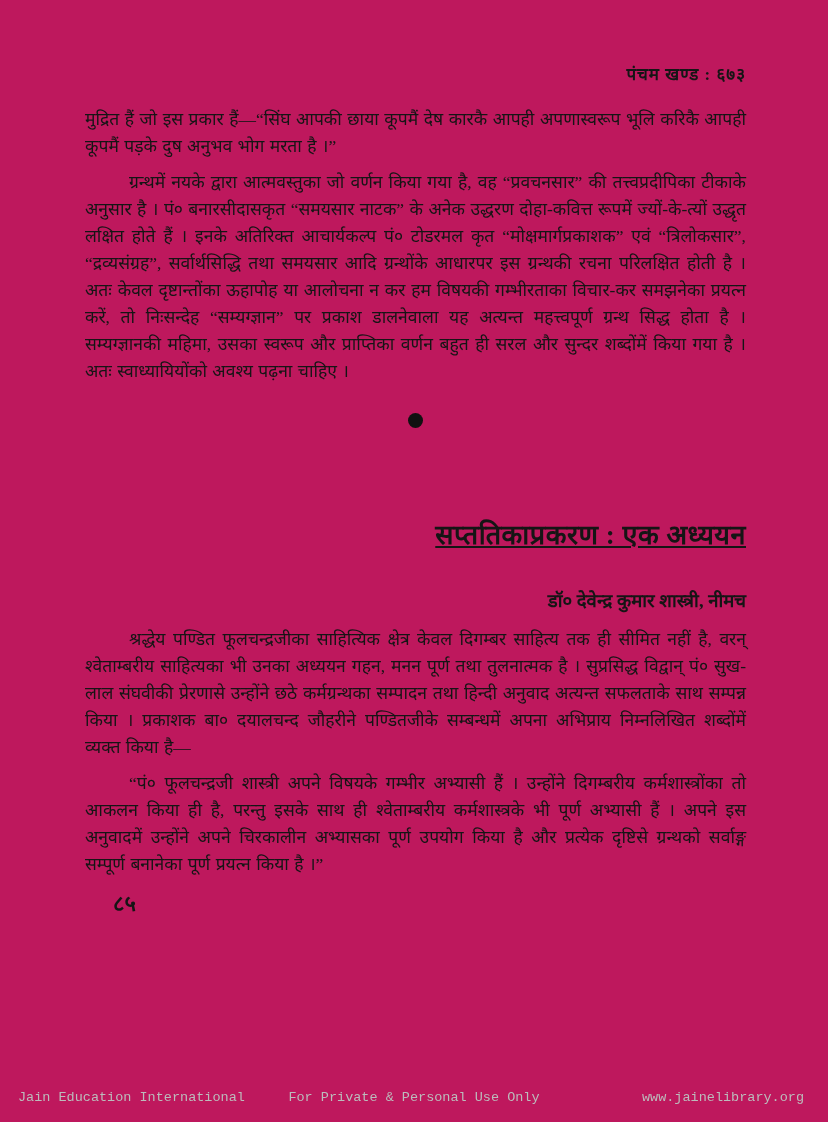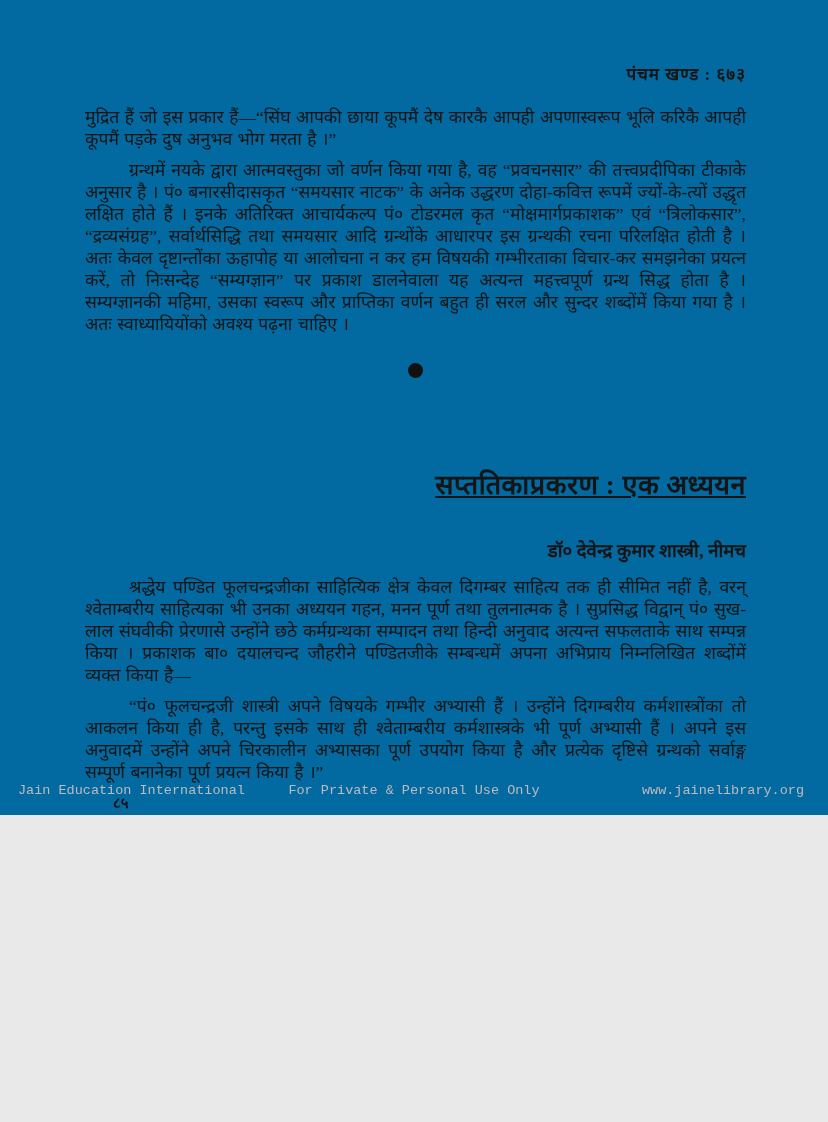--- a/index.html
+++ b/index.html
@@ -4,23 +4,23 @@
 <style>
   html, body {
     margin: 0;
     padding: 0;
     background: #e9e9e9;
     font-family: "Liberation Serif", "DejaVu Serif", serif;
   }
   .page {
     position: relative;
     width: 828px;
-    height: 815px;
+    height: 1122px;
     margin: 0 auto;
-    background: #0369a1;
+    background: #be185d;
     color: #151515;
     overflow: hidden;
     box-sizing: border-box;
   }
   .content {
     position: absolute;
     left: 85px;
     right: 82px;
     top: 0;
   }
@@ -30,21 +30,21 @@
     font-weight: bold;
     font-size: 17px;
     letter-spacing: 1px;
   }
   .body-text {
     margin-top: 21px;
   }
   .para {
     margin: 0 0 9px 0;
     font-size: 17.5px;
-    line-height: 22px;
+    line-height: 27px;
     text-align: justify;
     text-indent: 44px;
     font-weight: 500;
     word-spacing: 1px;
   }
   .para.no-indent { text-indent: 0; }
   .separator {
     margin-top: 28px;
     text-align: center;
     height: 16px;
@@ -68,21 +68,21 @@
     margin-top: 35px;
     text-align: right;
     font-size: 18.5px;
     font-weight: bold;
   }
   .section-body {
     margin-top: 14px;
   }
   .page-number {
     margin: 2px 0 0 28px;
-    font-size: 15px;
+    font-size: 22px;
     font-weight: bold;
   }
   .page-footer {
     position: absolute;
     left: 8px;
     right: 8px;
     bottom: 14px;
     height: 18px;
     font-family: Liberation Mono, monospace;
     font-size: 13.5px;

